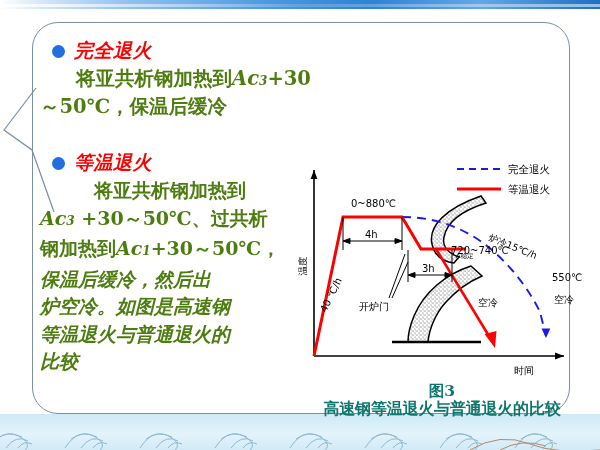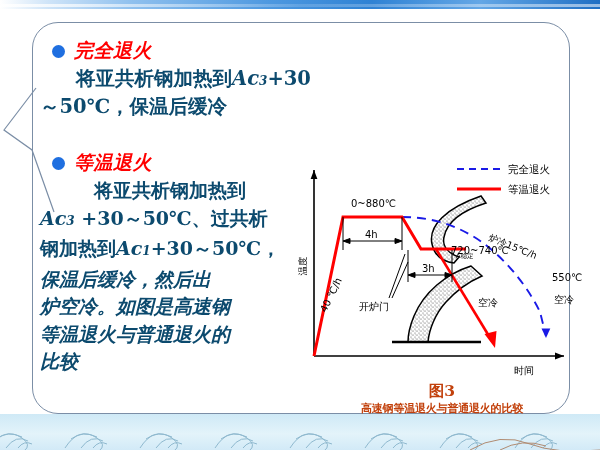--- a/index.html
+++ b/index.html
@@ -89,21 +89,21 @@
     font-family: "DejaVu Serif", "Liberation Serif", serif;
     letter-spacing: .5px;
     white-space: nowrap;
   }
 
   .para {
     font-size: 19.5px;
     line-height: 25px;
     font-family: "DejaVu Serif", "Liberation Serif", serif;
     font-weight: bold;
-    color: #0c4a6e;
+    color: #4d7c0f;
     margin: 2px 0 0 0;
   }
   .para.indent { text-indent: 36px; }
   .para-ital {
     font-style: italic;
   }
   .small-sub { font-size: 12px; vertical-align: baseline; }
   .ac { font-style: italic; font-family: "DejaVu Serif","Liberation Serif",serif; }
 
   #block1 { position: absolute; left: 0; top: 0; width: 278px; }
@@ -119,23 +119,23 @@
   }
   #caption {
     position: absolute;
     left: 296px; top: 382px;
     width: 292px;
     text-align: center;
     font-family: "DejaVu Serif", "Liberation Serif", serif;
     font-weight: bold;
     font-size: 15.5px;
     line-height: 18px;
-    color: #c2410c;
-  }
-  #caption .cap-line2 { font-size: 11px; letter-spacing: -0.2px;}
+    color: #0f766e;
+  }
+  #caption .cap-line2 { font-size: 16px; letter-spacing: -0.2px;}
 </style>
 </head>
 <body>
 
 <div id="top-bar">
   <div id="top-bar-sheen"></div>
 </div>
 
 <div id="wave-band">
   <div class="wave-fill"></div>

